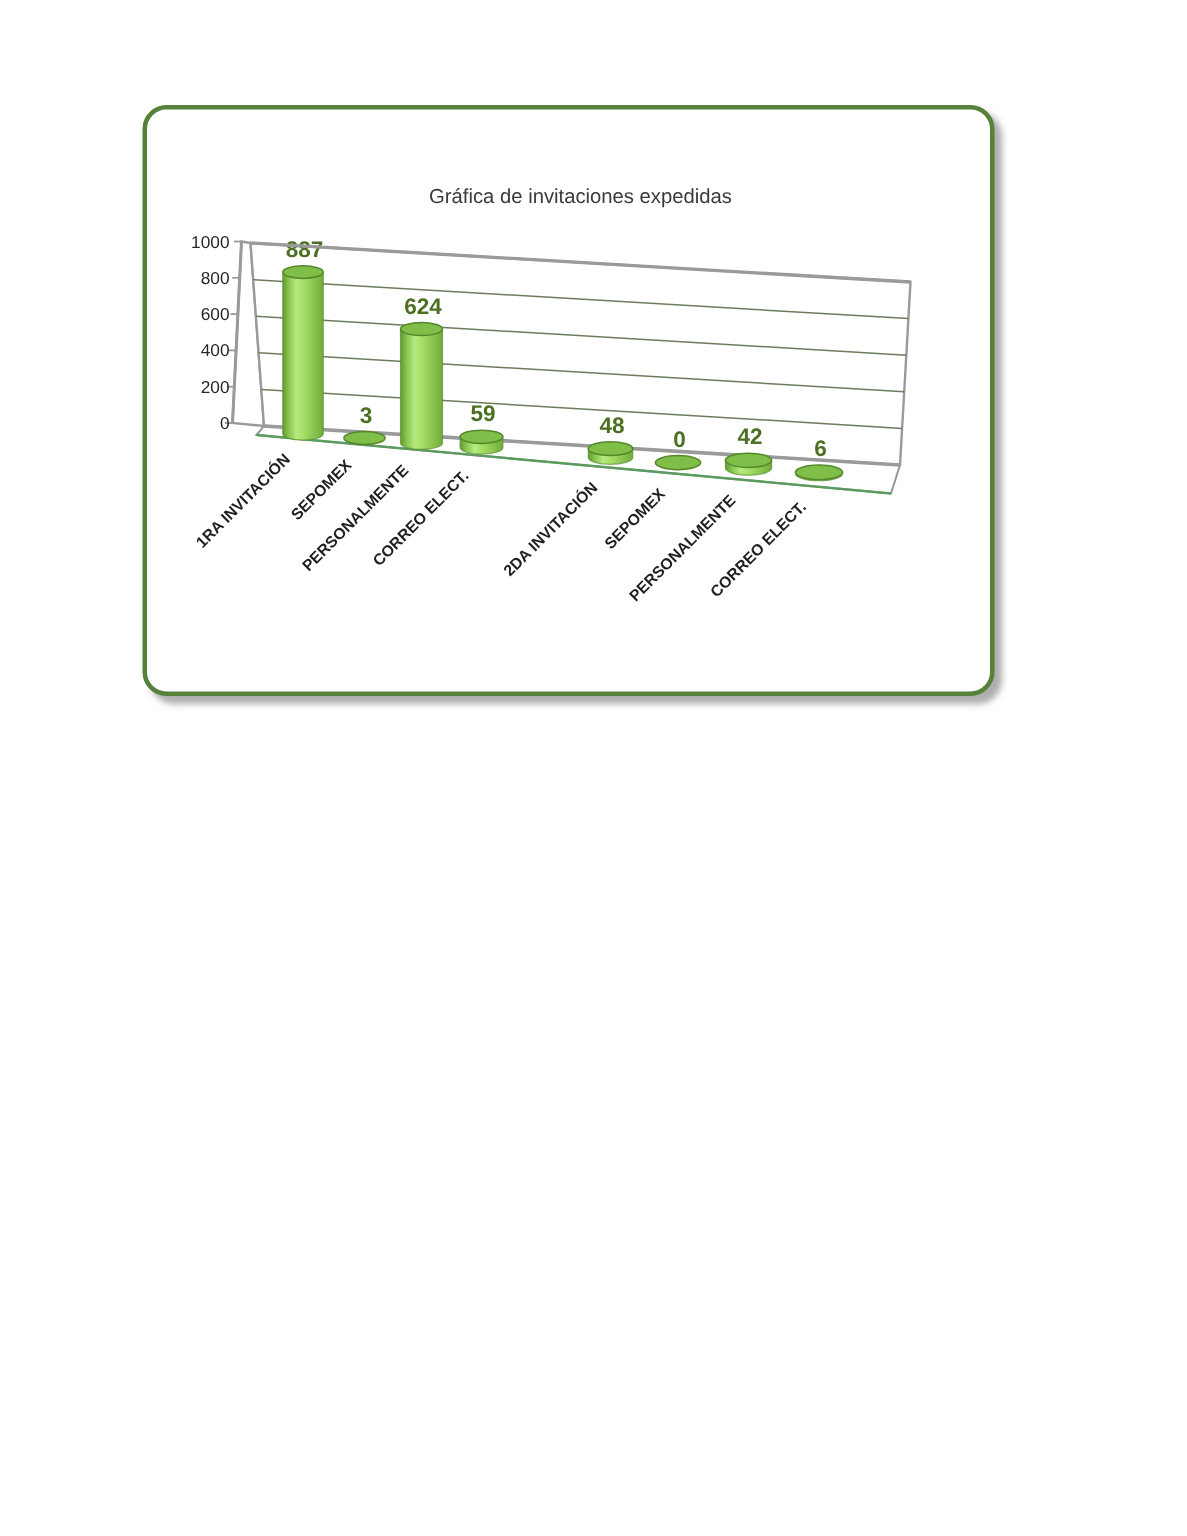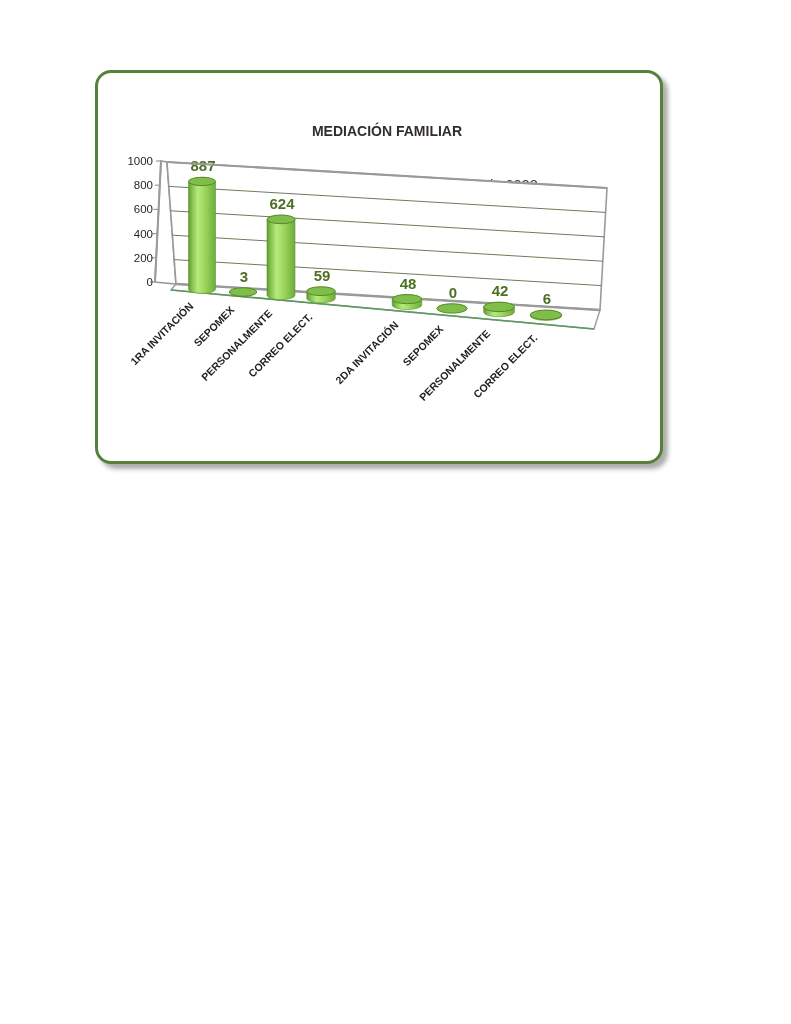--- a/index.html
+++ b/index.html
@@ -22,20 +22,21 @@
   svg.chart{position:absolute;left:0;top:0;}
 </style>
 </head>
 <body>
 
 <div class="page">
 
   <div class="card"></div>
 
   <div class="title-block">
+    <div class="title-line1">Gráfica de invitaciones expedidas</div>
     <div class="title-line2">MEDIACIÓN FAMILIAR</div>
     <div class="title-line3">Del  09 de enero al  30 de Septiembre de 2023</div>
   </div>
 
   <svg id="chart" class="chart" width="791" height="1024" viewBox="0 0 791 1024">
       <defs>
         <linearGradient id="cylGrad" x1="0" y1="0" x2="1" y2="0">
           <stop offset="0" stop-color="#63992F"></stop>
           <stop offset="0.14" stop-color="#85C44E"></stop>
           <stop offset="0.34" stop-color="#B7E97F"></stop>

